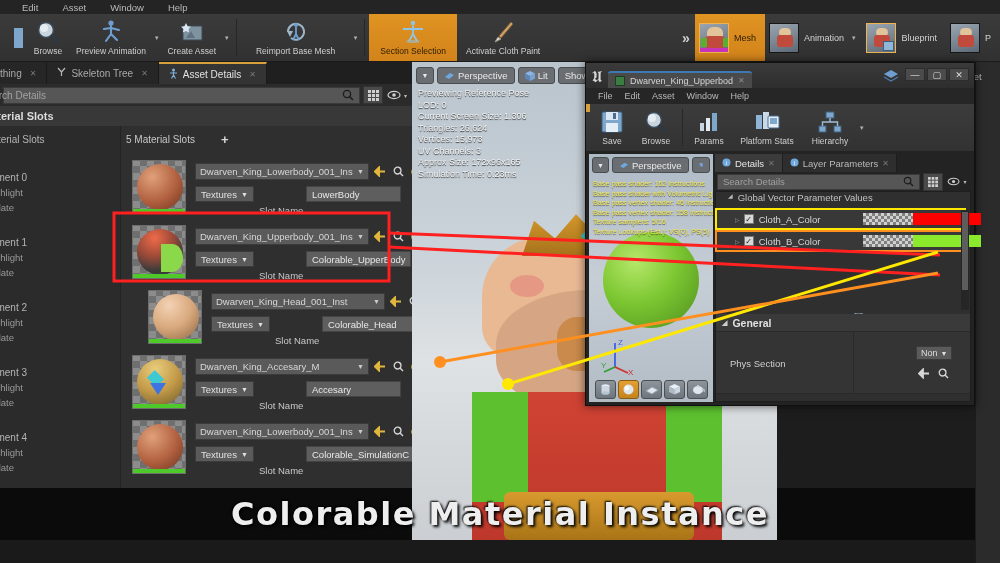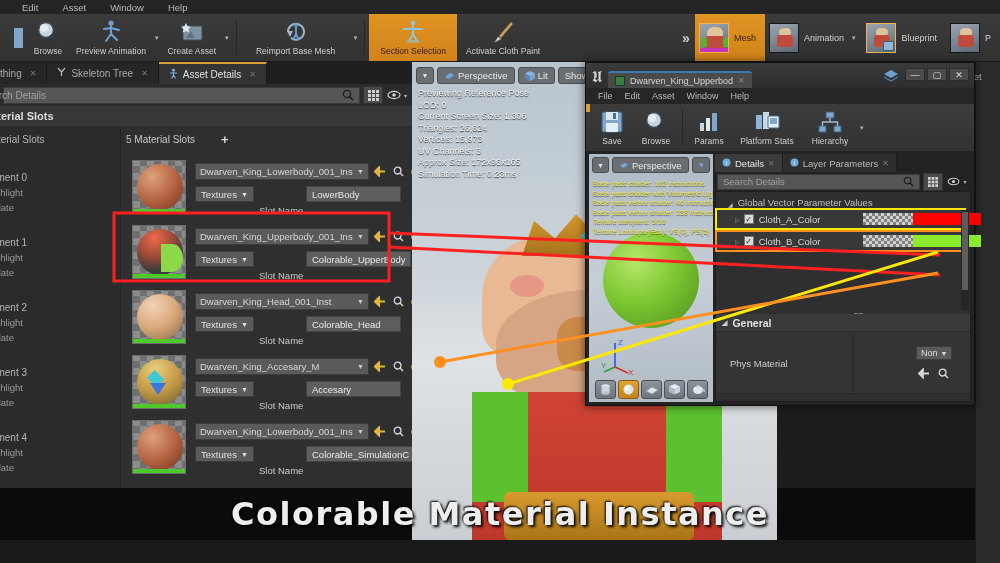--- a/index.html
+++ b/index.html
@@ -152,21 +152,21 @@
   .mdt .x { color:#777; font-size:8px; }
   #mSearch { position:absolute; left:0; top:18px; width:100%; height:19px; display:flex;
      align-items:center; padding:0 2px; }
   #mSearch .box { flex:1; height:16px; background:#565656; border:1px solid #3a3a3a;
      display:flex; align-items:center; padding:0 5px; color:#a0a0a0; font-size:9.5px;}
   #mTree { position:absolute; left:0; top:37px; width:100%; bottom:0; background:#2f2f2f;
      border:1px solid #1e1e1e; }
   .grp { height:18px; display:flex; align-items:center; background:#3a3a3a;
      border-bottom:1px solid #2a2a2a; color:#e2e2e2; font-size:10.5px; font-weight:bold; }
   .grp .ar { font-size:7px; color:#cfcfcf; margin:0 5px 0 6px; }
-  .sgrp { height:16px; display:flex; align-items:flex-end; color:#c2c2c2; font-size:9.5px; }
+  .sgrp { height:16px; display:flex; align-items:flex-start; color:#c2c2c2; font-size:9.5px; }
   .sgrp .ar { font-size:6px; color:#bbb; margin:0 5px 0 12px; }
   .prow { height:18px; display:flex; align-items:center; position:relative; }
   .prow .ar { font-size:6px; color:#9b9b9b; margin:0 4px 0 18px; }
   .cbx { width:10px;height:10px; background:#d8d8d8; border:1px solid #777;
      display:flex;align-items:center;justify-content:center; color:#1c1c1c; font-size:8px; margin-right:5px;}
   .pname { color:#d6d6d6; font-size:9.5px; }
   .swatch { position:absolute; left:146px; width:118px; height:12px; display:flex; }
   .swatch .alpha { width:50px; height:100%;
      background:repeating-conic-gradient(#d0d0d0 0% 25%, #7f7f7f 0% 50%) 0/6px 6px; }
   .swatch .col { flex:1; height:100%; }
@@ -488,21 +488,21 @@
               </svg>
           </div>
           <div class="texbtn" style="left:74px;top:34px">
             <span>Textures</span>
             <span style="font-size:7px;margin-left:4px">▼</span>
           </div>
           <div class="slotname-lbl" style="left:138px;top:37px">Slot Name</div>
           <div class="slotname-val" style="left:185px;top:34px;width:105px">Colorable_UpperBody</div>
         </div>
 
-        <div class="slot-card" style="position:absolute;left:0;top:156px;width:100%">
+        <div class="slot-card" style="position:absolute;left:16px;top:156px;width:100%">
           <div class="slot-thumb">
             <div class="slot-ball" style="background:radial-gradient(circle at 35% 25%,#f3d2b4,#d8a87c 50%,#8a6240 100%)"></div>
             <div class="slot-green"></div>
           </div>
           <div class="combo" style="left:74px;top:11px;width:174px">
             <span class="cv">Dwarven_King_Head_001_Inst</span>
             <span class="cd">▼</span>
           </div>
           <div class="mini" style="left:252px;top:12px">
             <svg width="12" height="11" viewBox="0 0 12 11">
@@ -921,21 +921,21 @@
             <span style="color:#d8d8d8;font-size:10px">→</span>
             <span>Save Sibling</span>
           </div>
 
           <div class="grp" style="position:absolute;left:0;top:122px;width:100%">
             <span class="ar">◢</span>
             <span>General</span>
           </div>
 
           <div style="position:absolute;left:0;top:140px;width:100%;height:62px;background:#343434;border-bottom:1px solid #292929">
-            <div class="physlbl" style="position:absolute;left:14px;top:26px">Phys Material</div>
+            <div class="physlbl" style="position:absolute;left:14px;top:26px">Phys Section</div>
             <div style="position:absolute;left:137px;top:0;bottom:0;width:1px;background:#2a2a2a"></div>
             <div class="nonebtn" style="position:absolute;left:200px;top:14px">
               <span>Non</span>
               <span style="font-size:7px;margin-left:3px">▼</span>
             </div>
             <div style="position:absolute;left:202px;top:33px">
               <svg width="12" height="11" viewBox="0 0 12 11">
                   <path d="M11 5.5 L5 5.5 M5 1.5 L1 5.5 L5 9.5Z" stroke="#d6d6d6" stroke-width="1.8" fill="#d6d6d6"></path>
                 </svg>
             </div>

